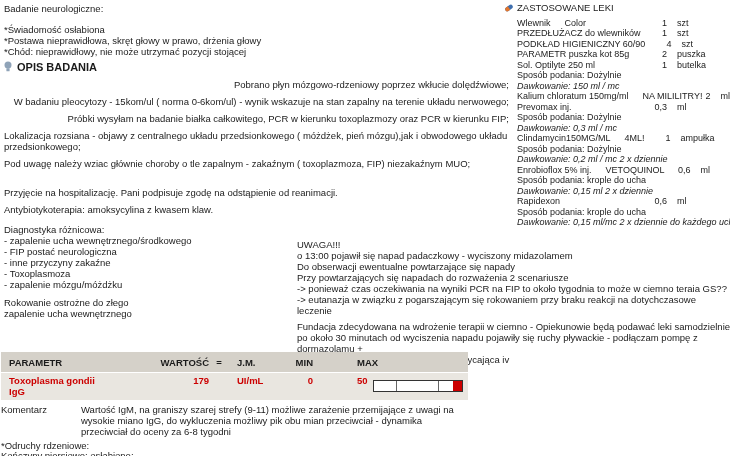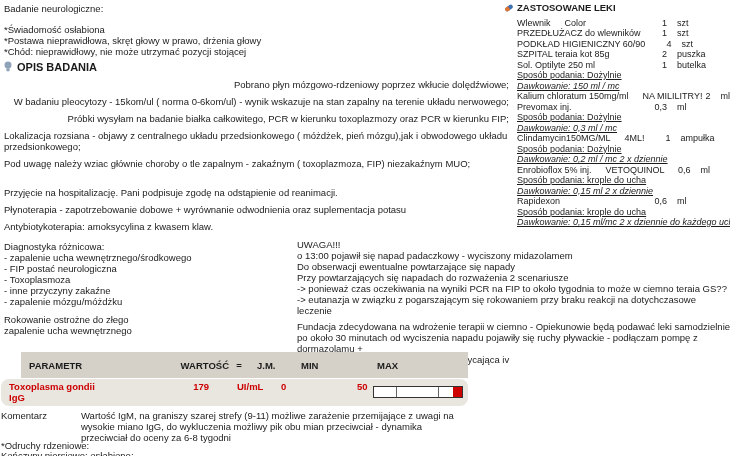--- a/index.html
+++ b/index.html
@@ -24,40 +24,40 @@
   #opis-paragraphs .para:nth-child(6){margin-top:18px;}
   .diff-heading{margin-top:9px;}
   .prognosis{margin-top:7px;}
 
   
   .middle-col{position:absolute;left:297px;top:239px;width:436px;font-size:9.5px;line-height:11px;}
   .fundacja{margin-top:5px;}
 
   
   .right-col{position:absolute;left:517px;top:3px;width:213px;font-size:9px;line-height:10.5px;}
-  .meds-heading{font-weight:bold;font-size:9.5px;position:relative;display:flex;align-items:center;}
+  .meds-heading{font-weight:normal;font-size:9.5px;position:relative;display:flex;align-items:center;}
   .meds-heading svg{position:absolute;left:-13px;top:0;}
   .med-list{margin-top:4px;}
   .med-row{display:flex;}
   .med-name{min-width:128px;padding-right:4px;white-space:nowrap;}
   .med-name2{margin-left:14px;}
   .med-qty{min-width:22px;text-align:right;}
   .med-unit{margin-left:10px;white-space:nowrap;}
-  .med-note{white-space:nowrap;text-decoration:underline;}
+  .med-note{white-space:nowrap;}
   .med-note.italic{font-style:italic;}
 
   
   .result-table{position:absolute;left:1px;top:352px;width:467px;font-size:9.5px;}
-  .rt-header{display:flex;background:var(--hdr-bg);font-weight:bold;height:26px;align-items:center;margin-bottom:1px;margin-left:20px;}
-  .rt-row{display:flex;background:var(--row-bg);padding:2px 0 3px 0;min-height:24px;border-radius:8px;}
+  .rt-header{display:flex;background:var(--hdr-bg);font-weight:bold;height:20px;align-items:center;margin-bottom:1px;}
+  .rt-row{display:flex;background:var(--row-bg);padding:2px 0 3px 0;min-height:24px;}
   .col-param{width:145px;padding-left:8px;}
   .col-value{width:63px;text-align:right;}
   .col-eq{width:20px;text-align:center;}
   .col-jm{width:52px;padding-left:8px;}
-  .col-min{width:32px;text-align:left;}
+  .col-min{width:32px;text-align:right;}
   .col-max{width:52px;text-align:right;padding-left:44px;}
   .col-bar{flex:1;display:flex;align-items:center;padding-left:8px;}
   .rt-row .col-param,.rt-row .col-value,.rt-row .col-jm,
   .rt-row .col-min,.rt-row .col-max{color:var(--red);font-weight:bold;}
   .range-bar{position:relative;width:90px;height:12px;background:#fff;border:1px solid #333;}
   .range-bar .divider{position:absolute;top:0;bottom:0;width:1px;background:#666;}
   .range-bar .d1{left:25%;}
   .range-bar .d2{left:73%;}
   .range-bar .marker{position:absolute;top:0;bottom:0;left:90%;right:0;background:var(--red);}
   .rt-comment{display:flex;margin-top:4px;background:#fff;}
@@ -87,30 +87,29 @@
       </svg>
       <span>OPIS BADANIA</span>
     </div>
     <div id="opis-paragraphs">
         <div class="para indent">Pobrano płyn mózgowo-rdzeniowy poprzez wkłucie dolędźwiowe;</div>
         <div class="para indent">W badaniu pleocytozy - 15kom/ul ( norma 0-6kom/ul) - wynik wskazuje na stan zapalny na terenie układu nerwowego;</div>
         <div class="para indent">Próbki wysyłam na badanie białka całkowitego, PCR w kierunku toxoplazmozy oraz PCR w kierunku FIP;</div>
         <div class="para">Lokalizacja rozsiana - objawy z centralnego układu przedsionkowego ( móżdżek, pień mózgu),jak i obwodowego układu przedsionkowego;</div>
         <div class="para">Pod uwagę należy wziac głównie choroby o tle zapalnym - zakaźnym ( toxoplazmoza, FIP) niezakaźnym MUO;</div>
         <div class="para">Przyjęcie na hospitalizację. Pani podpisuje zgodę na odstąpienie od reanimacji.</div>
-        <div class="para">Płynoterapia - zapotrzebowanie dobowe + wyrównanie odwodnienia oraz suplementacja potasu</div>
         <div class="para">Antybiotykoterapia: amoksycylina z kwasem klaw.</div>
       </div>
 
     <div class="diff-heading">Diagnostyka różnicowa:</div>
     <div id="diff-items">
         <div class="line">- zapalenie ucha wewnętrznego/środkowego</div>
         <div class="line">- FIP postać neurologiczna</div>
+        <div class="line">- inne przyczyny zakaźne</div>
         <div class="line">- Toxoplasmoza</div>
-        <div class="line">- inne przyczyny zakaźne</div>
         <div class="line">- zapalenie mózgu/móżdżku</div>
       </div>
 
     <div class="prognosis" id="prognosis">
         <div class="line">Rokowanie ostrożne do złego</div>
         <div class="line">zapalenie ucha wewnętrznego</div>
       </div>
   </div>
 
   <div class="middle-col">
@@ -149,21 +148,21 @@
           <span class="med-name">PRZEDŁUŻACZ do wlewników</span>
           <span class="med-qty">1</span>
           <span class="med-unit">szt</span>
         </div>
         <div class="med-row">
           <span class="med-name">PODKŁAD HIGIENICZNY 60/90</span>
           <span class="med-qty">4</span>
           <span class="med-unit">szt</span>
         </div>
         <div class="med-row">
-          <span class="med-name">SZPITAL teraia kot 85g</span>
+          <span class="med-name">PARAMETR puszka kot 85g</span>
           <span class="med-qty">2</span>
           <span class="med-unit">puszka</span>
         </div>
         <div class="med-row">
           <span class="med-name">Sol. Optilyte 250 ml</span>
           <span class="med-qty">1</span>
           <span class="med-unit">butelka</span>
         </div>
         <div class="med-note">Sposób podania: Dożylnie</div>
         <div class="med-note italic">Dawkowanie: 150 ml / mc</div>

